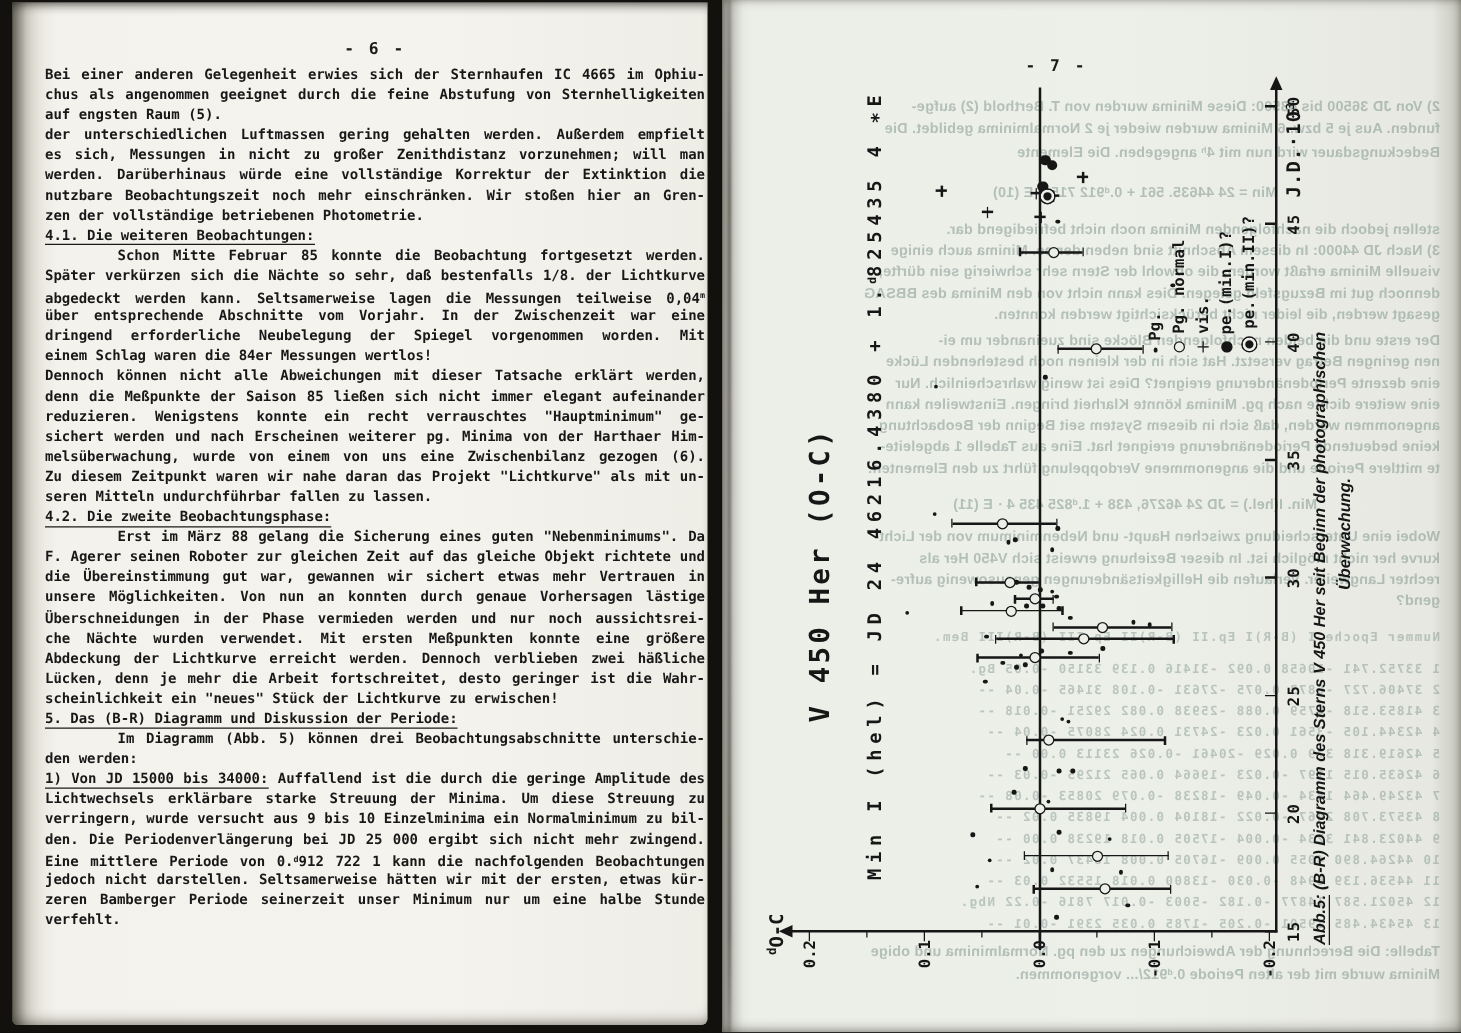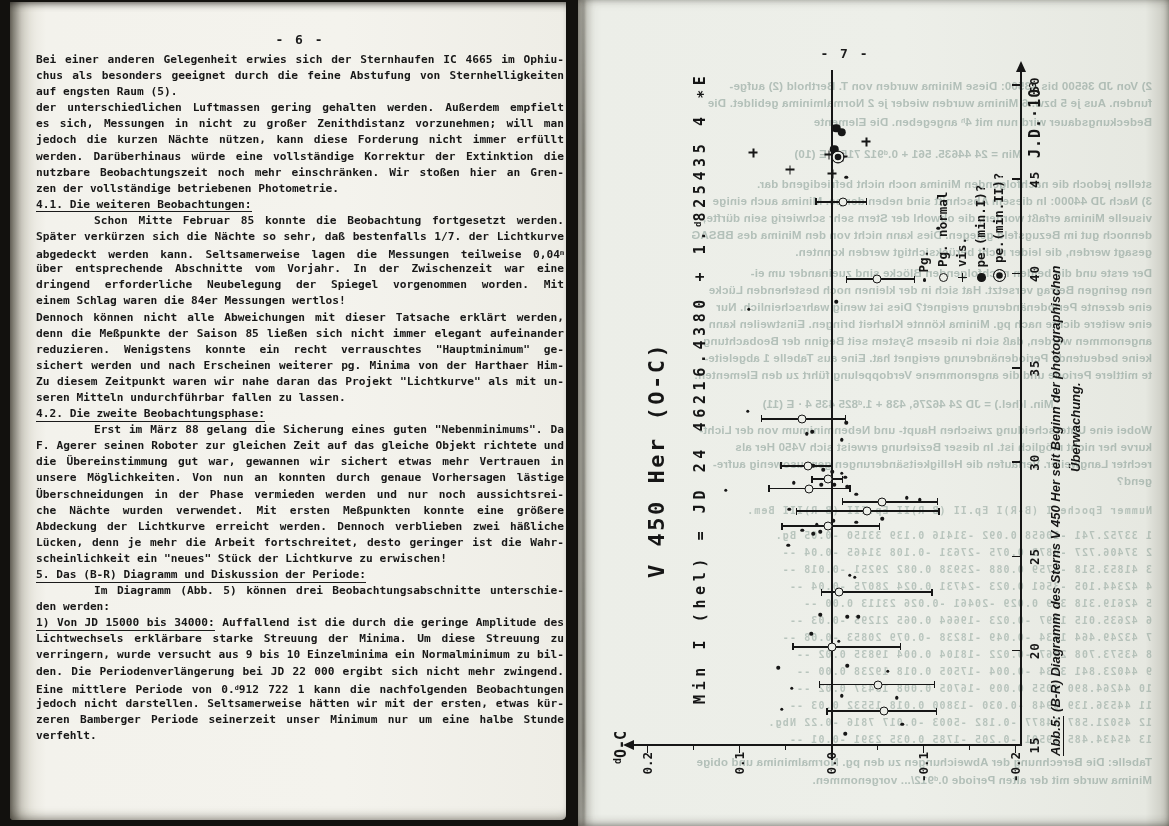--- a/index.html
+++ b/index.html
@@ -74,58 +74,58 @@
 </style>
 </head>
 <body>
 
 <div id="stage">
 
   <div class="page" id="page-left">
     <div class="pagenum" id="pagenum-6">- 6 -</div>
     <div id="p6body">
         <div class="l6"><span>Bei einer anderen Gelegenheit erwies sich der Sternhaufen IC 4665 im Ophiu-</span></div>
-        <div class="l6"><span>chus als besonders geeignet durch die feine Abstufung von Sternhelligkeiten</span></div>
+        <div class="l6"><span>chus als angenommen geeignet durch die feine Abstufung von Sternhelligkeiten</span></div>
         <div class="l6 nj"><span>auf engsten Raum (5).</span></div>
         <div class="l6"><span>der unterschiedlichen Luftmassen gering gehalten werden. Außerdem empfielt</span></div>
         <div class="l6"><span>es sich, Messungen in nicht zu großer Zenithdistanz vorzunehmen; will man</span></div>
-        <div class="l6"><span>jedoch die kurzen Nächte nützen, kann diese Forderung nicht immer erfüllt</span></div>
         <div class="l6"><span>werden. Darüberhinaus würde eine vollständige Korrektur der Extinktion die</span></div>
         <div class="l6"><span>nutzbare Beobachtungszeit noch mehr einschränken. Wir stoßen hier an Gren-</span></div>
         <div class="l6 nj"><span>zen der vollständige betriebenen Photometrie.</span></div>
         <div class="l6 nj"><span class="us">4.1. Die weiteren Beobachtungen:</span></div>
         <div class="l6 ind"><span>Schon Mitte Februar 85 konnte die Beobachtung fortgesetzt werden.</span></div>
-        <div class="l6"><span>Später verkürzen sich die Nächte so sehr, daß bestenfalls 1/7. der Lichtkurve</span></div>
+        <div class="l6"><span>Später verkürzen sich die Nächte so sehr, daß bestenfalls 1/8. der Lichtkurve</span></div>
         <div class="l6"><span>abgedeckt werden kann. Seltsamerweise lagen die Messungen teilweise 0,04<span class="sup">m</span></span></div>
         <div class="l6"><span>über entsprechende Abschnitte vom Vorjahr. In der Zwischenzeit war eine</span></div>
         <div class="l6"><span>dringend erforderliche Neubelegung der Spiegel vorgenommen worden. Mit</span></div>
         <div class="l6 nj"><span>einem Schlag waren die 84er Messungen wertlos!</span></div>
         <div class="l6"><span>Dennoch können nicht alle Abweichungen mit dieser Tatsache erklärt werden,</span></div>
         <div class="l6"><span>denn die Meßpunkte der Saison 85 ließen sich nicht immer elegant aufeinander</span></div>
         <div class="l6"><span>reduzieren. Wenigstens konnte ein recht verrauschtes "Hauptminimum" ge-</span></div>
         <div class="l6"><span>sichert werden und nach Erscheinen weiterer pg. Minima von der Harthaer Him-</span></div>
+        <div class="l6"><span>melsüberwachung, wurde von einem von uns eine Zwischenbilanz gezogen (6).</span></div>
         <div class="l6"><span>Zu diesem Zeitpunkt waren wir nahe daran das Projekt "Lichtkurve" als mit un-</span></div>
         <div class="l6 nj"><span>seren Mitteln undurchführbar fallen zu lassen.</span></div>
         <div class="l6 nj"><span class="us">4.2. Die zweite Beobachtungsphase:</span></div>
         <div class="l6 ind"><span>Erst im März 88 gelang die Sicherung eines guten "Nebenminimums". Da</span></div>
         <div class="l6"><span>F. Agerer seinen Roboter zur gleichen Zeit auf das gleiche Objekt richtete und</span></div>
         <div class="l6"><span>die Übereinstimmung gut war, gewannen wir sichert etwas mehr Vertrauen in</span></div>
         <div class="l6"><span>unsere Möglichkeiten. Von nun an konnten durch genaue Vorhersagen lästige</span></div>
         <div class="l6"><span>Überschneidungen in der Phase vermieden werden und nur noch aussichtsrei-</span></div>
         <div class="l6"><span>che Nächte wurden verwendet. Mit ersten Meßpunkten konnte eine größere</span></div>
         <div class="l6"><span>Abdeckung der Lichtkurve erreicht werden. Dennoch verblieben zwei häßliche</span></div>
         <div class="l6"><span>Lücken, denn je mehr die Arbeit fortschreitet, desto geringer ist die Wahr-</span></div>
         <div class="l6 nj"><span>scheinlichkeit ein "neues" Stück der Lichtkurve zu erwischen!</span></div>
         <div class="l6 nj"><span class="us">5. Das (B-R) Diagramm und Diskussion der Periode:</span></div>
         <div class="l6 ind"><span>Im Diagramm (Abb. 5) können drei Beobachtungsabschnitte unterschie-</span></div>
         <div class="l6 nj"><span>den werden:</span></div>
         <div class="l6"><span class="us">1) Von JD 15000 bis 34000:</span><span> Auffallend ist die durch die geringe Amplitude des</span></div>
         <div class="l6"><span>Lichtwechsels erklärbare starke Streuung der Minima. Um diese Streuung zu</span></div>
         <div class="l6"><span>verringern, wurde versucht aus 9 bis 10 Einzelminima ein Normalminimum zu bil-</span></div>
-        <div class="l6"><span>den. Die Periodenverlängerung bei JD 22 000 ergibt sich nicht mehr zwingend.</span></div>
+        <div class="l6"><span>den. Die Periodenverlängerung bei JD 25 000 ergibt sich nicht mehr zwingend.</span></div>
         <div class="l6"><span>Eine mittlere Periode von 0.<span class="sup">d</span>912 722 1 kann die nachfolgenden Beobachtungen</span></div>
         <div class="l6"><span>jedoch nicht darstellen. Seltsamerweise hätten wir mit der ersten, etwas kür-</span></div>
         <div class="l6"><span>zeren Bamberger Periode seinerzeit unser Minimum nur um eine halbe Stunde</span></div>
         <div class="l6 nj"><span>verfehlt.</span></div>
       </div>
   </div>
 
   <div class="page" id="page-right">
     <div id="gutter-line"></div>
     <div id="bleed">

